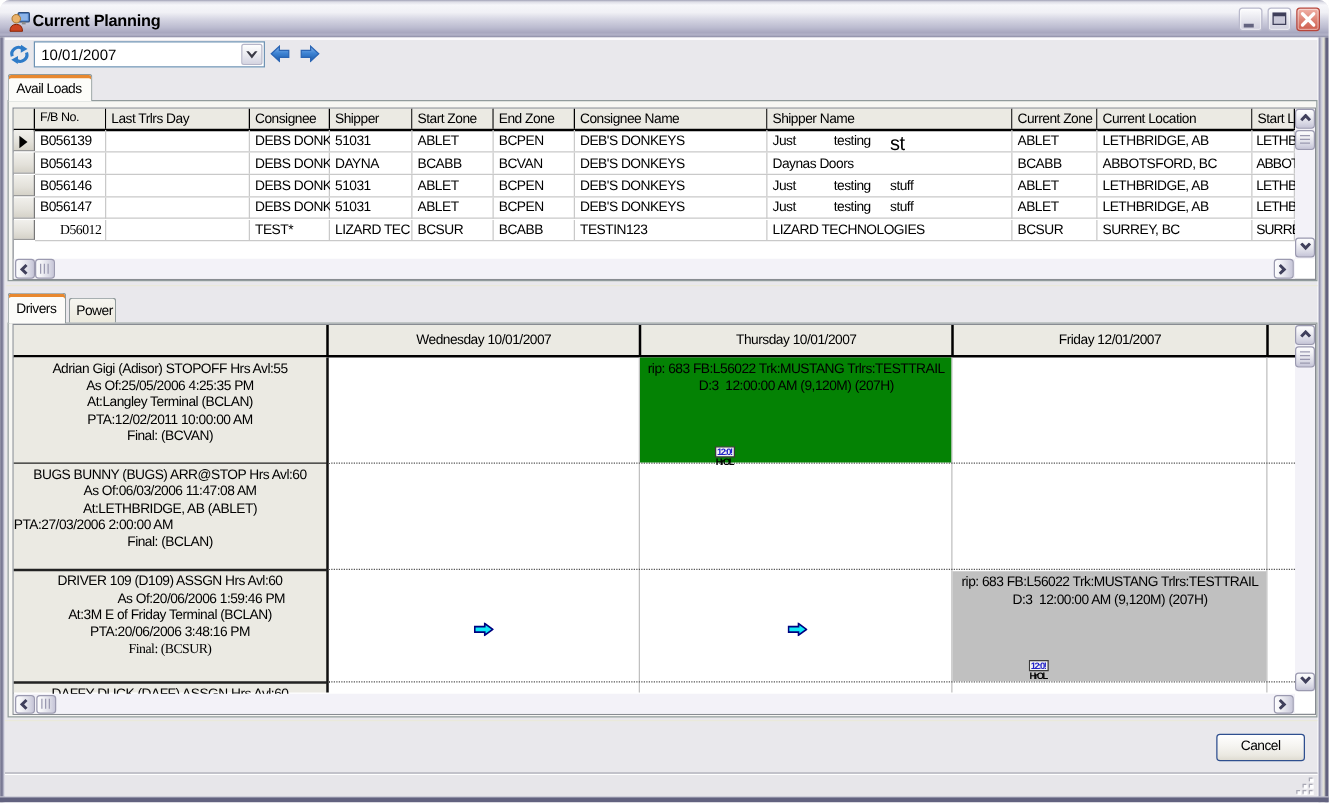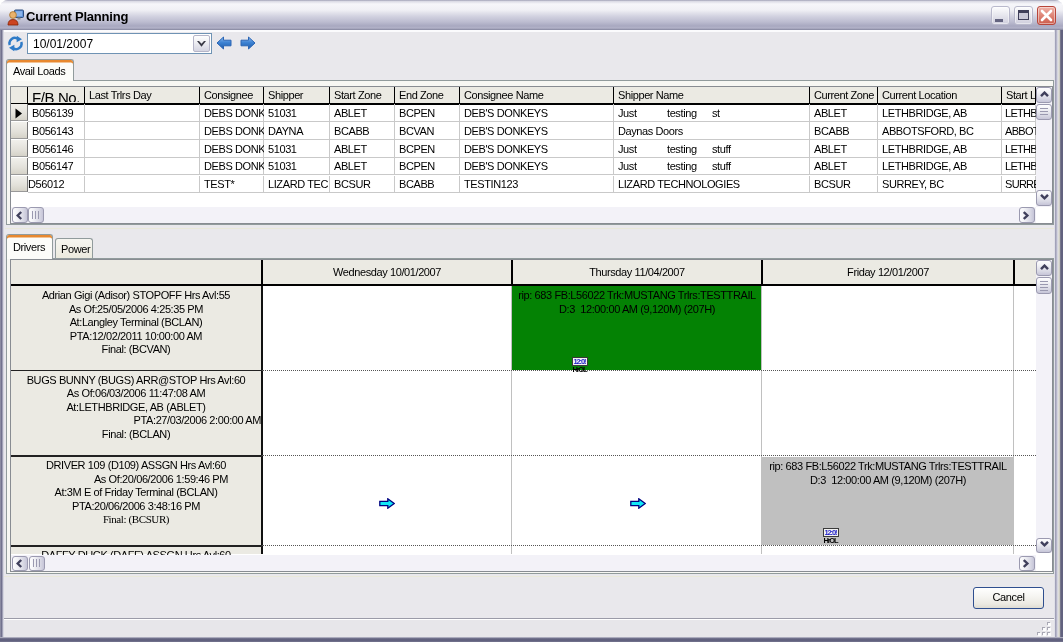--- a/index.html
+++ b/index.html
@@ -61,21 +61,21 @@
     </svg>
 <svg style="position:absolute;left:240px;top:36px" width="16" height="14" viewBox="0 0 16 14">
       <path d="M8.5 1 L8.5 4.2 L1 4.2 L1 9.8 L8.5 9.8 L8.5 13 L15 7 Z" fill="url(#abg)" stroke="#2b65b4" stroke-width="1"></path>
     </svg>
 <div style="left:6px;top:80px;width:1048px;height:145px;background:#f7f7f3;border:1px solid #919b9c;"></div>
 <div style="left:6px;top:59px;width:68px;height:22px;background:#fcfcf9;border:1px solid #919b9c;border-bottom:none;border-radius:3px 3px 0 0;box-shadow:inset 0 2.5px 0 #e8882f;"></div>
 <div style="left:13px;top:65px;width:60px;height:13px;font-size:11px;letter-spacing:-0.4px;color:#000;white-space:nowrap;">Avail Loads</div>
 <div style="left:10px;top:86px;width:1043px;height:138px;background:#ffffff;border:1px solid #888c92;"></div>
 <div style="left:11px;top:87px;width:17px;height:16px;background:#ebeae3;border-right:1px solid #000;"></div>
 <div style="left:28px;top:87px;width:57px;height:16px;background:#ebeae3;border-right:1px solid #000;"></div>
-<div style="left:32px;top:89px;width:52px;height:13px;font-size:15px;letter-spacing:-0.4px;color:#000;white-space:nowrap;overflow:hidden;">F/B No.</div>
+<div style="left:32px;top:89px;width:52px;height:13px;font-size:10px;letter-spacing:-0.4px;color:#000;white-space:nowrap;overflow:hidden;">F/B No.</div>
 <div style="left:85px;top:87px;width:115px;height:16px;background:#ebeae3;border-right:1px solid #000;"></div>
 <div style="left:89px;top:89px;width:110px;height:13px;font-size:11px;letter-spacing:-0.4px;color:#000;white-space:nowrap;overflow:hidden;">Last Trlrs Day</div>
 <div style="left:200px;top:87px;width:64px;height:16px;background:#ebeae3;border-right:1px solid #000;"></div>
 <div style="left:204px;top:89px;width:59px;height:13px;font-size:11px;letter-spacing:-0.4px;color:#000;white-space:nowrap;overflow:hidden;">Consignee</div>
 <div style="left:264px;top:87px;width:66px;height:16px;background:#ebeae3;border-right:1px solid #000;"></div>
 <div style="left:268px;top:89px;width:61px;height:13px;font-size:11px;letter-spacing:-0.4px;color:#000;white-space:nowrap;overflow:hidden;">Shipper</div>
 <div style="left:330px;top:87px;width:65px;height:16px;background:#ebeae3;border-right:1px solid #000;"></div>
 <div style="left:334px;top:89px;width:60px;height:13px;font-size:11px;letter-spacing:-0.4px;color:#000;white-space:nowrap;overflow:hidden;">Start Zone</div>
 <div style="left:395px;top:87px;width:65px;height:16px;background:#ebeae3;border-right:1px solid #000;"></div>
 <div style="left:399px;top:89px;width:60px;height:13px;font-size:11px;letter-spacing:-0.4px;color:#000;white-space:nowrap;overflow:hidden;">End Zone</div>
@@ -107,21 +107,21 @@
 <div style="left:1035px;top:104.4px;width:1px;height:16.8px;background:#c9c9c9;"></div>
 <div style="left:28px;top:121.0px;width:1008px;height:1px;background:#c9c9c9;"></div>
 <div style="left:32px;top:106.9px;width:53px;height:13px;font-size:11px;letter-spacing:-0.4px;white-space:nowrap;overflow:hidden;">B056139</div>
 <div style="left:204px;top:106.9px;width:60px;height:13px;font-size:11px;letter-spacing:-0.4px;white-space:nowrap;overflow:hidden;">DEBS DONKE</div>
 <div style="left:268px;top:106.9px;width:62px;height:13px;font-size:11px;letter-spacing:-0.4px;white-space:nowrap;overflow:hidden;">51031</div>
 <div style="left:334px;top:106.9px;width:61px;height:13px;font-size:11px;letter-spacing:-0.4px;white-space:nowrap;overflow:hidden;">ABLET</div>
 <div style="left:399px;top:106.9px;width:61px;height:13px;font-size:11px;letter-spacing:-0.4px;white-space:nowrap;overflow:hidden;">BCPEN</div>
 <div style="left:464px;top:106.9px;width:150px;height:13px;font-size:11px;letter-spacing:-0.4px;white-space:nowrap;overflow:hidden;">DEB'S DONKEYS</div>
 <div style="left:618px;top:106.9px;width:45px;height:13px;font-size:11px;letter-spacing:-0.4px;white-space:nowrap;">Just</div>
 <div style="left:667px;top:106.9px;width:45px;height:13px;font-size:11px;letter-spacing:-0.4px;white-space:nowrap;">testing</div>
-<div style="left:712px;top:106.9px;width:60px;height:13px;font-size:11px;letter-spacing:-0.4px;white-space:nowrap;">st</div>
+<div style="left:712px;top:106.9px;width:60px;height:13px;font-size:16px;letter-spacing:-0.4px;white-space:nowrap;">st</div>
 <div style="left:814px;top:106.9px;width:64px;height:13px;font-size:11px;letter-spacing:-0.4px;white-space:nowrap;overflow:hidden;">ABLET</div>
 <div style="left:882px;top:106.9px;width:120px;height:13px;font-size:11px;letter-spacing:-0.4px;white-space:nowrap;overflow:hidden;">LETHBRIDGE, AB</div>
 <div style="left:1005px;top:106.9px;width:31px;height:13px;font-size:11px;letter-spacing:-0.7px;white-space:nowrap;overflow:hidden;">LETHB</div>
 <div style="left:11px;top:122.2px;width:17px;height:16.8px;background:linear-gradient(180deg,#f1f0ec 0%,#e3e1da 60%,#d5d2c8 100%);border-right:1px solid #777;border-bottom:1px solid #999;"></div>
 <div style="left:84px;top:122.2px;width:1px;height:16.8px;background:#c9c9c9;"></div>
 <div style="left:199px;top:122.2px;width:1px;height:16.8px;background:#c9c9c9;"></div>
 <div style="left:263px;top:122.2px;width:1px;height:16.8px;background:#c9c9c9;"></div>
 <div style="left:329px;top:122.2px;width:1px;height:16.8px;background:#c9c9c9;"></div>
 <div style="left:394px;top:122.2px;width:1px;height:16.8px;background:#c9c9c9;"></div>
 <div style="left:459px;top:122.2px;width:1px;height:16.8px;background:#c9c9c9;"></div>
@@ -197,21 +197,21 @@
 <div style="left:263px;top:175.6px;width:1px;height:16.8px;background:#c9c9c9;"></div>
 <div style="left:329px;top:175.6px;width:1px;height:16.8px;background:#c9c9c9;"></div>
 <div style="left:394px;top:175.6px;width:1px;height:16.8px;background:#c9c9c9;"></div>
 <div style="left:459px;top:175.6px;width:1px;height:16.8px;background:#c9c9c9;"></div>
 <div style="left:613px;top:175.6px;width:1px;height:16.8px;background:#c9c9c9;"></div>
 <div style="left:809px;top:175.6px;width:1px;height:16.8px;background:#c9c9c9;"></div>
 <div style="left:877px;top:175.6px;width:1px;height:16.8px;background:#c9c9c9;"></div>
 <div style="left:1001px;top:175.6px;width:1px;height:16.8px;background:#c9c9c9;"></div>
 <div style="left:1035px;top:175.6px;width:1px;height:16.8px;background:#c9c9c9;"></div>
 <div style="left:28px;top:192.20000000000002px;width:1008px;height:1px;background:#c9c9c9;"></div>
-<div style="left:28px;top:178.1px;width:53px;height:13px;font-size:11px;letter-spacing:-0.4px;white-space:nowrap;overflow:hidden;">D56012</div>
+<div style="left:48px;top:178.1px;width:53px;height:13px;font-size:11px;letter-spacing:-0.4px;white-space:nowrap;overflow:hidden;font-family:Liberation Serif, serif;">D56012</div>
 <div style="left:204px;top:178.1px;width:60px;height:13px;font-size:11px;letter-spacing:-0.4px;white-space:nowrap;overflow:hidden;">TEST*</div>
 <div style="left:268px;top:178.1px;width:62px;height:13px;font-size:11px;letter-spacing:-0.4px;white-space:nowrap;overflow:hidden;">LIZARD TEC</div>
 <div style="left:334px;top:178.1px;width:61px;height:13px;font-size:11px;letter-spacing:-0.4px;white-space:nowrap;overflow:hidden;">BCSUR</div>
 <div style="left:399px;top:178.1px;width:61px;height:13px;font-size:11px;letter-spacing:-0.4px;white-space:nowrap;overflow:hidden;">BCABB</div>
 <div style="left:464px;top:178.1px;width:150px;height:13px;font-size:11px;letter-spacing:-0.4px;white-space:nowrap;overflow:hidden;">TESTIN123</div>
 <div style="left:618px;top:178.1px;width:192px;height:13px;font-size:11px;letter-spacing:-0.4px;white-space:nowrap;overflow:hidden;">LIZARD TECHNOLOGIES</div>
 <div style="left:814px;top:178.1px;width:64px;height:13px;font-size:11px;letter-spacing:-0.4px;white-space:nowrap;overflow:hidden;">BCSUR</div>
 <div style="left:882px;top:178.1px;width:120px;height:13px;font-size:11px;letter-spacing:-0.4px;white-space:nowrap;overflow:hidden;">SURREY, BC</div>
 <div style="left:1005px;top:178.1px;width:31px;height:13px;font-size:11px;letter-spacing:-0.7px;white-space:nowrap;overflow:hidden;">SURRE</div>
 <div class="strack" style="left:1036px;top:87px;width:16px;height:120px;"></div>
@@ -247,21 +247,21 @@
 <div style="left:55px;top:238px;width:38px;height:20px;background:linear-gradient(180deg,#f6f5f0 0%,#eceade 100%);border:1px solid #919b9c;border-bottom:none;border-radius:3px 3px 0 0;"></div>
 <div style="left:61px;top:243px;width:32px;height:13px;font-size:11px;letter-spacing:-0.4px;color:#000;white-space:nowrap;">Power</div>
 <div style="left:10px;top:259px;width:1043px;height:313px;background:#ffffff;border:1px solid #888c92;"></div>
 <div style="left:11px;top:260px;width:1025px;height:24px;background:#ebeae3;"></div>
 <div style="left:261px;top:260px;width:2px;height:24px;background:#000;"></div>
 <div style="left:511px;top:260px;width:2px;height:24px;background:#000;"></div>
 <div style="left:761px;top:260px;width:2px;height:24px;background:#000;"></div>
 <div style="left:1013px;top:260px;width:2px;height:24px;background:#000;"></div>
 <div style="left:11px;top:284px;width:1025px;height:2px;background:#000;"></div>
 <div style="left:262px;top:266px;width:250px;height:13px;font-size:11px;letter-spacing:-0.4px;color:#000;text-align:center;white-space:nowrap;">Wednesday 10/01/2007</div>
-<div style="left:512px;top:266px;width:250px;height:13px;font-size:11px;letter-spacing:-0.4px;color:#000;text-align:center;white-space:nowrap;">Thursday 11/04/2007</div>
+<div style="left:512px;top:266px;width:250px;height:13px;font-size:11px;letter-spacing:-0.4px;color:#000;text-align:center;white-space:nowrap;">Thursday 10/01/2007</div>
 <div style="left:762px;top:266px;width:252px;height:13px;font-size:11px;letter-spacing:-0.4px;color:#000;text-align:center;white-space:nowrap;">Friday 12/01/2007</div>
 <div style="left:11px;top:286px;width:251px;height:268px;background:#ebeae3;"></div>
 <div style="left:261px;top:286px;width:1.5px;height:268px;background:#111;"></div>
 <div style="left:511px;top:286px;width:1px;height:268px;background:#c0c0c0;"></div>
 <div style="left:761px;top:286px;width:1px;height:268px;background:#c0c0c0;"></div>
 <div style="left:1013px;top:286px;width:1px;height:268px;background:#c0c0c0;"></div>
 <div style="left:11px;top:369.5px;width:251px;height:1.5px;background:#222;"></div>
 <div style="left:262px;top:369.5px;width:774px;height:1px;border-top:1px dotted #555;"></div>
 <div style="left:11px;top:455px;width:251px;height:1.5px;background:#222;"></div>
 <div style="left:262px;top:455px;width:774px;height:1px;border-top:1px dotted #555;"></div>
@@ -284,21 +284,21 @@
       <text x="8" y="15.2" font-family="Liberation Sans" font-size="7.5" font-weight="bold" fill="#000" text-anchor="middle" textLength="15">HrOL</text>
     </svg>
 <div style="left:11px;top:289.0px;width:250px;height:13px;font-size:11px;letter-spacing:-0.4px;text-align:center;color:#000;white-space:nowrap;overflow:hidden;">Adrian Gigi (Adisor) STOPOFF Hrs Avl:55</div>
 <div style="left:11px;top:302.6px;width:250px;height:13px;font-size:11px;letter-spacing:-0.4px;text-align:center;color:#000;white-space:nowrap;overflow:hidden;">As Of:25/05/2006 4:25:35 PM</div>
 <div style="left:11px;top:316.2px;width:250px;height:13px;font-size:11px;letter-spacing:-0.4px;text-align:center;color:#000;white-space:nowrap;overflow:hidden;">At:Langley Terminal (BCLAN)</div>
 <div style="left:11px;top:329.8px;width:250px;height:13px;font-size:11px;letter-spacing:-0.4px;text-align:center;color:#000;white-space:nowrap;overflow:hidden;">PTA:12/02/2011 10:00:00 AM</div>
 <div style="left:11px;top:343.4px;width:250px;height:13px;font-size:11px;letter-spacing:-0.4px;text-align:center;color:#000;white-space:nowrap;overflow:hidden;">Final: (BCVAN)</div>
 <div style="left:11px;top:373.5px;width:250px;height:13px;font-size:11px;letter-spacing:-0.4px;text-align:center;color:#000;white-space:nowrap;overflow:hidden;">BUGS BUNNY (BUGS) ARR@STOP Hrs Avl:60</div>
 <div style="left:11px;top:387.1px;width:250px;height:13px;font-size:11px;letter-spacing:-0.4px;text-align:center;color:#000;white-space:nowrap;overflow:hidden;">As Of:06/03/2006 11:47:08 AM</div>
 <div style="left:11px;top:400.7px;width:250px;height:13px;font-size:11px;letter-spacing:-0.4px;text-align:center;color:#000;white-space:nowrap;overflow:hidden;">At:LETHBRIDGE, AB (ABLET)</div>
-<div style="left:11px;top:414.3px;width:250px;height:13px;font-size:11px;letter-spacing:-0.4px;text-align:right;color:#000;white-space:nowrap;overflow:hidden;padding-left:44px;">PTA:27/03/2006 2:00:00 AM</div>
+<div style="left:11px;top:414.3px;width:250px;height:13px;font-size:11px;letter-spacing:-0.4px;text-align:left;color:#000;white-space:nowrap;overflow:hidden;">PTA:27/03/2006 2:00:00 AM</div>
 <div style="left:11px;top:427.9px;width:250px;height:13px;font-size:11px;letter-spacing:-0.4px;text-align:center;color:#000;white-space:nowrap;overflow:hidden;">Final: (BCLAN)</div>
 <div style="left:11px;top:459.0px;width:250px;height:13px;font-size:11px;letter-spacing:-0.4px;text-align:center;color:#000;white-space:nowrap;overflow:hidden;">DRIVER 109 (D109) ASSGN Hrs Avl:60</div>
 <div style="left:11px;top:472.6px;width:250px;height:13px;font-size:11px;letter-spacing:-0.4px;text-align:center;color:#000;white-space:nowrap;overflow:hidden;margin-left:25px;">As Of:20/06/2006 1:59:46 PM</div>
 <div style="left:11px;top:486.2px;width:250px;height:13px;font-size:11px;letter-spacing:-0.4px;text-align:center;color:#000;white-space:nowrap;overflow:hidden;">At:3M E of Friday Terminal (BCLAN)</div>
 <div style="left:11px;top:499.8px;width:250px;height:13px;font-size:11px;letter-spacing:-0.4px;text-align:center;color:#000;white-space:nowrap;overflow:hidden;">PTA:20/06/2006 3:48:16 PM</div>
 <div style="left:11px;top:513.4px;width:250px;height:13px;font-size:11px;letter-spacing:-0.4px;text-align:center;color:#000;white-space:nowrap;overflow:hidden;font-family:Liberation Serif, serif;">Final: (BCSUR)</div>
 <div style="left:11px;top:549.0px;width:250px;height:13px;font-size:11px;letter-spacing:-0.4px;text-align:center;color:#000;white-space:nowrap;overflow:hidden;">DAFFY DUCK (DAFF) ASSGN Hrs Avl:60</div>
 <svg style="position:absolute;left:379px;top:497.5px" width="16" height="11" viewBox="0 0 16 11">
       <path d="M0.8 3.3 L8.8 3.3 L8.8 0.8 L15.2 5.5 L8.8 10.2 L8.8 7.7 L0.8 7.7 Z" fill="#10e8f6" stroke="#000080" stroke-width="1.3" stroke-linejoin="miter"></path>
     </svg>

